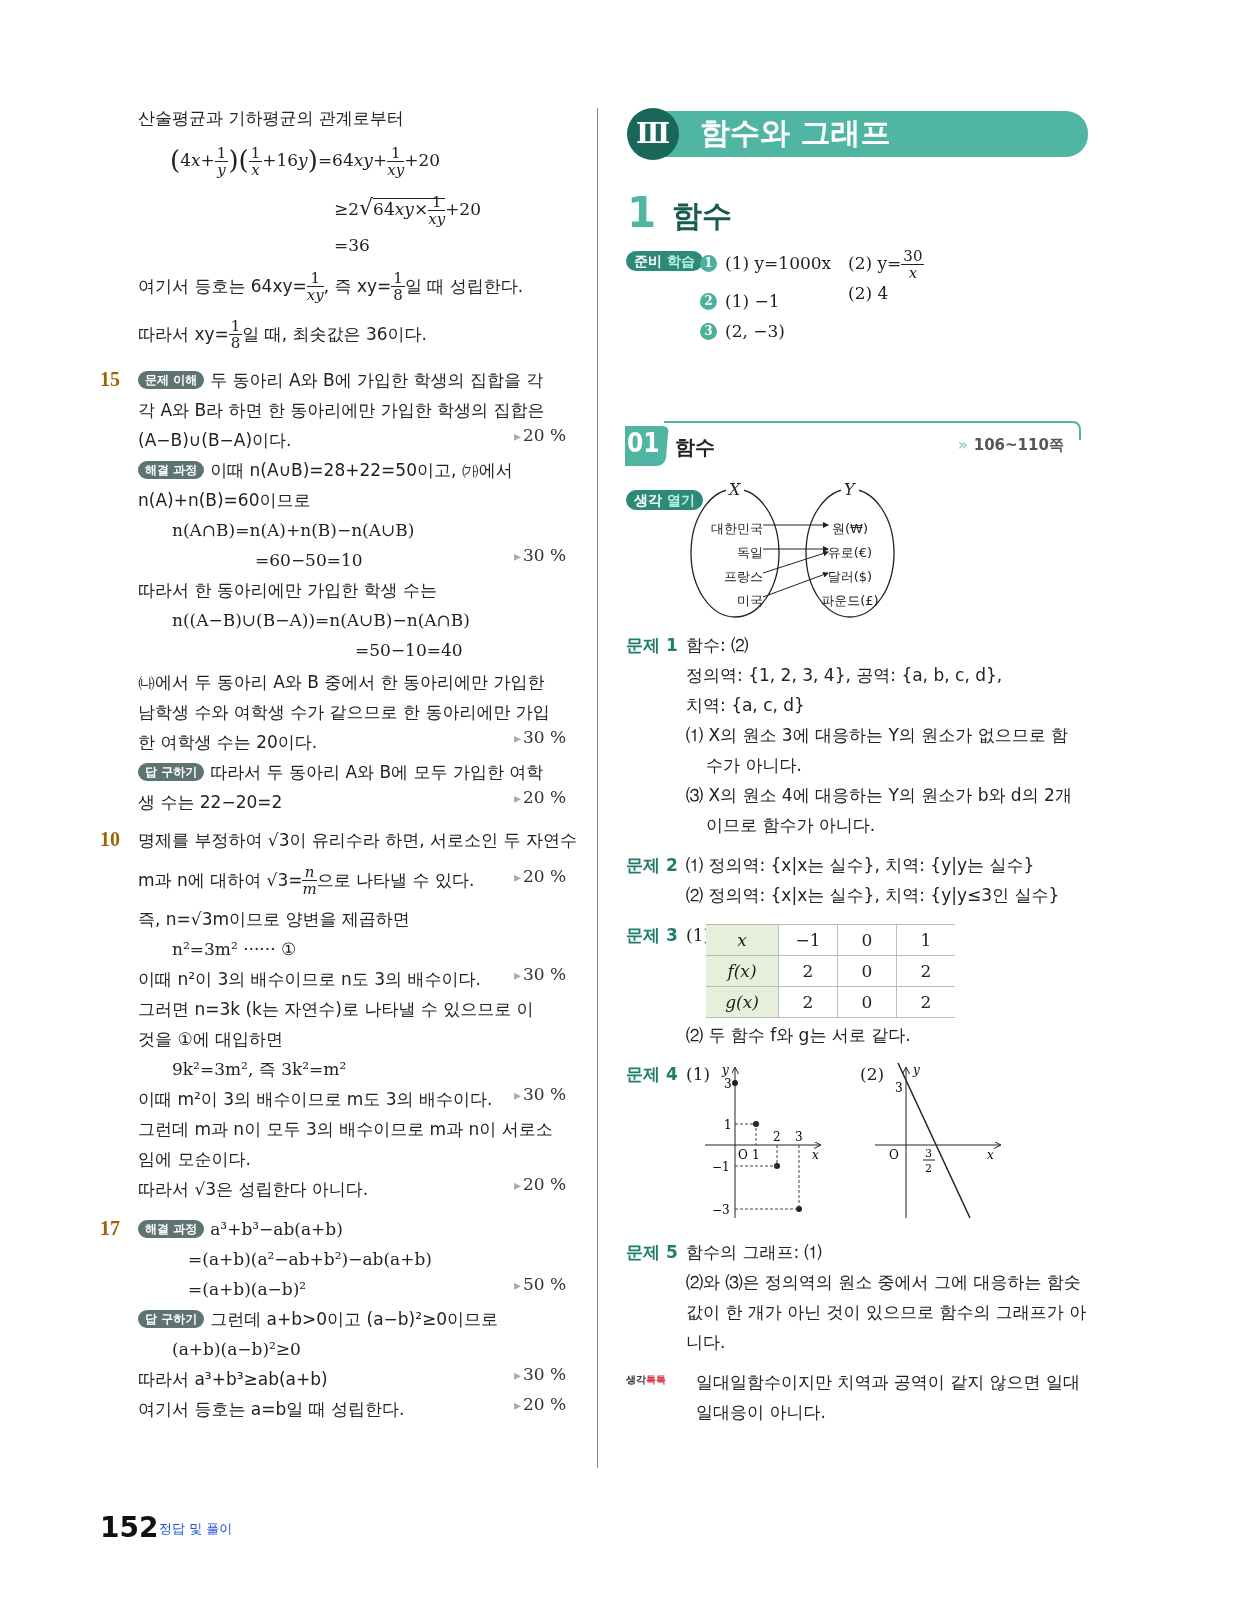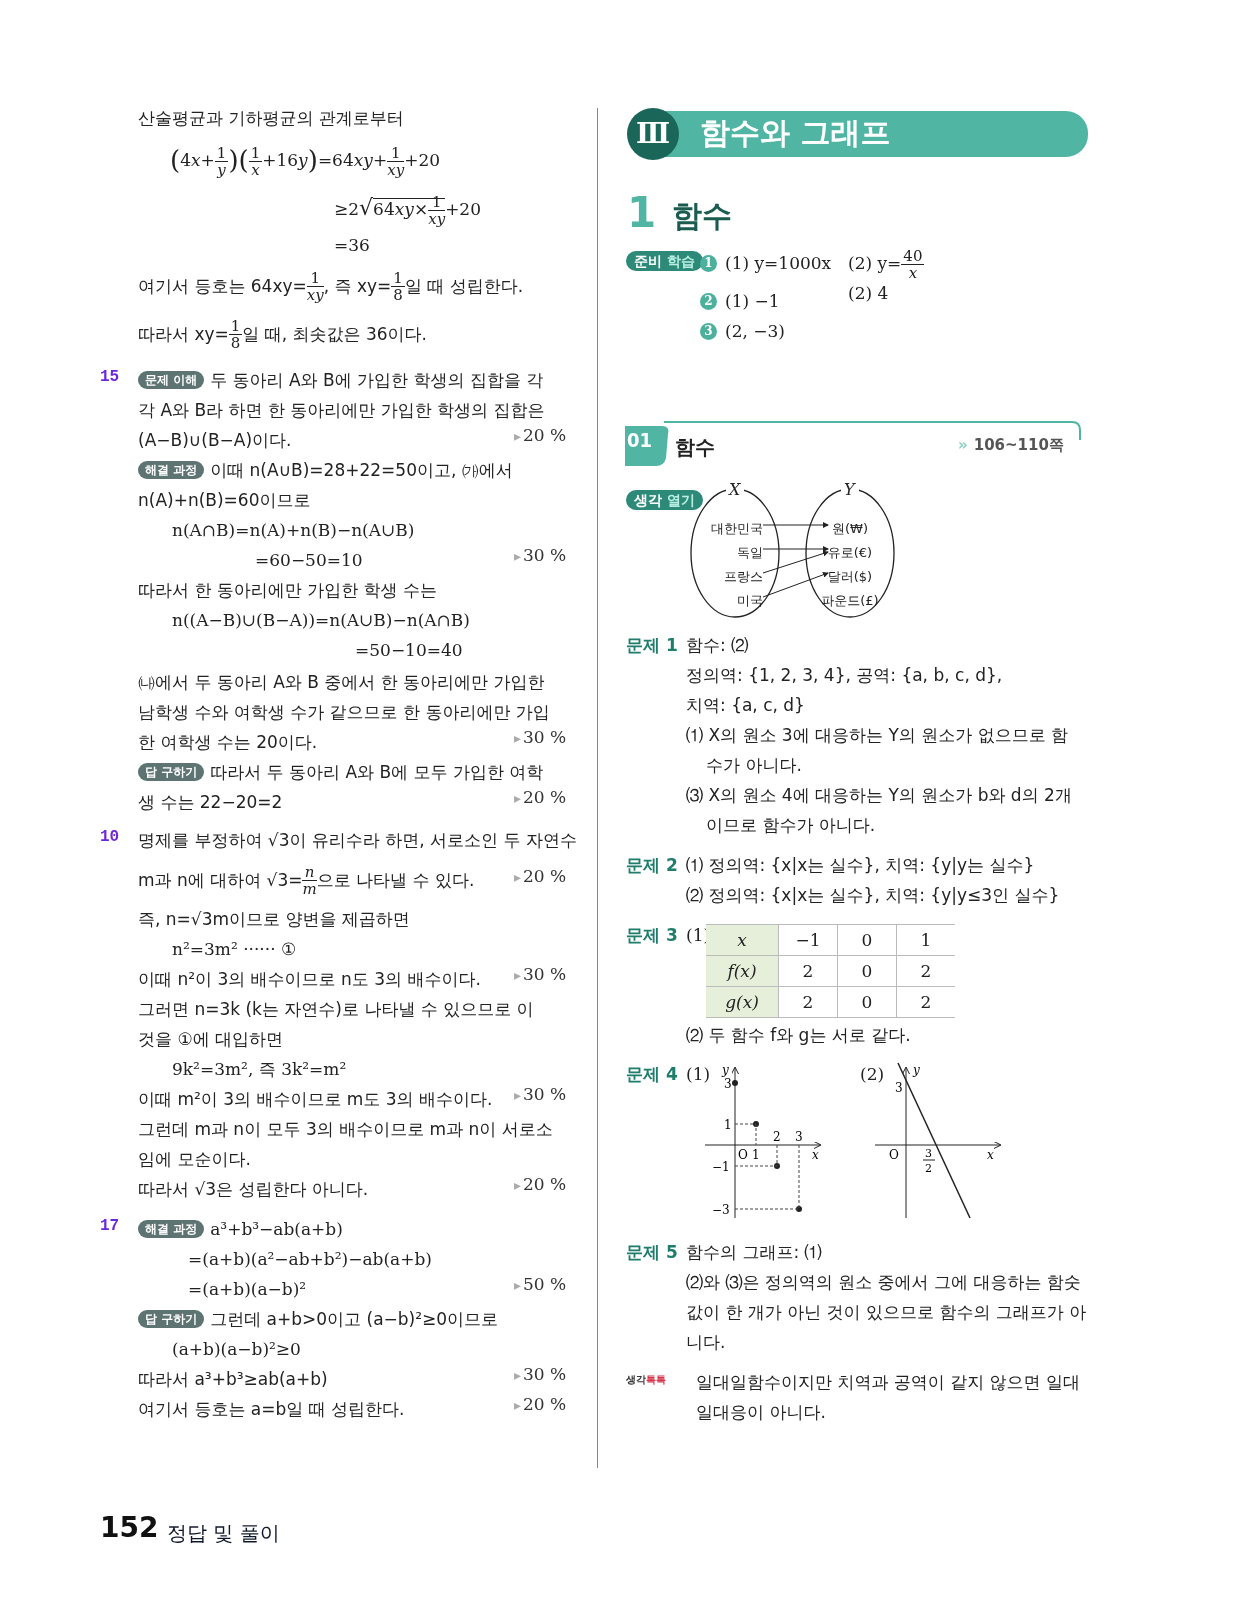--- a/index.html
+++ b/index.html
@@ -4,21 +4,21 @@
 <style>
   html, body { margin:0; padding:0; background:#fff; }
   body { width:1240px; height:1624px; position:relative; overflow:hidden;
          font-family:"DejaVu Sans", sans-serif; color:#222; }
   .abs { position:absolute; }
   .t { font-size:17px; line-height:30px; white-space:nowrap; }
   .m { font-family:"DejaVu Serif", serif; }
   .it { font-style:italic; font-family:"DejaVu Serif", serif; }
   .pct { position:absolute; left:514px; font-family:"DejaVu Serif", serif; font-size:17px; color:#333; white-space:nowrap; }
   .pct::before { content:"\25B8"; color:#aaa; margin-right:2px; font-size:14px; }
-  .qnum { position:absolute; left:100px; font-size:16px; font-weight:bold; color:#6d28d9; font-family:Liberation Mono, monospace; }
+  .qnum { position:absolute; left:100px; font-size:20px; font-weight:bold; color:#a16207; font-family:Liberation Serif, serif; }
   .badge { display:inline-block; background:#5d7472; color:#fff; font-size:12px; font-weight:bold; padding:1px 7px; border-radius:9px; line-height:16px; vertical-align:2px; margin-right:6px; }
   .divider { position:absolute; left:597px; top:108px; width:1px; height:1360px; background:#888; }
   .frac { display:inline-block; vertical-align:middle; text-align:center; font-family:"DejaVu Serif", serif; line-height:16px; font-size:15px; }
   .frac span { display:block; }
   .frac .num { border-bottom:1px solid #222; padding:0 2px; }
   
   .chap-bar { position:absolute; left:648px; top:111px; width:440px; height:46px; background:#50b6a3; border-radius:0 22px 22px 0; }
   .chap-circle { position:absolute; left:627px; top:108px; width:52px; height:52px; border-radius:50%; background:#1a6659; color:#fff; font-family:"DejaVu Serif", serif; font-weight:bold; font-size:28px; text-align:center; line-height:52px; }
   .chap-title { position:absolute; left:700px; top:113px; color:#fff; font-size:30px; font-weight:bold; }
   .sec-num { position:absolute; left:627px; top:188px; font-size:42px; font-weight:bold; color:#50b6a3; }
@@ -107,30 +107,30 @@
 <div>
   <div class="chap-bar"></div>
   <div class="chap-circle">Ⅲ</div>
   <div class="chap-title">함수와 그래프</div>
 
   <div class="sec-num">1</div>
   <div class="sec-title">함수</div>
 
   <div class="abs" style="left:626px;top:251px"><span class="pill"><span>준비</span> <span class="lt">학습</span></span></div>
   <div class="abs t m" style="left:700px;top:248px"><span class="circ">1</span><span>(1) y=1000x</span></div>
-  <div class="abs t m" style="left:848px;top:248px"><span>(2) y=</span><span class="frac"><span class="num">40</span><span class="it">x</span></span></div>
+  <div class="abs t m" style="left:848px;top:248px"><span>(2) y=</span><span class="frac"><span class="num">30</span><span class="it">x</span></span></div>
   <div class="abs t m" style="left:700px;top:286px"><span class="circ">2</span><span>(1) −1</span></div>
   <div class="abs t m" style="left:848px;top:278px">(2) 4</div>
   <div class="abs t m" style="left:700px;top:316px"><span class="circ">3</span><span>(2, −3)</span></div>
 
   <svg class="abs" style="left:622px;top:420px" width="460" height="50">
     <path d="M42 2 L450 2 Q458 2 458 10 L458 20" fill="none" stroke="#50b6a3" stroke-width="2"></path>
     <path d="M3 6 L40 6 Q48 6 46 14 L44 38 Q42 46 34 46 L3 46 Z" fill="#50b6a3"></path>
   </svg>
-  <div class="abs" style="left:627px;top:428px;color:#fff;font-size:20px;font-weight:bold;font-family:'DejaVu Sans Condensed','DejaVu Sans',sans-serif">01</div>
+  <div class="abs" style="left:627px;top:428px;color:#fff;font-size:26px;font-weight:bold;font-family:'DejaVu Sans Condensed','DejaVu Sans',sans-serif">01</div>
   <div class="abs" style="left:675px;top:434px;font-size:20px;font-weight:bold;color:#222">함수</div>
   <div class="abs" style="left:958px;top:436px;font-size:15px;font-weight:bold;color:#555;white-space:nowrap"><span style="color:#8ccfc2;margin-right:6px">»</span><span>106~110쪽</span></div>
 
   <div class="abs" style="left:626px;top:490px"><span class="pill"><span>생각</span> <span class="lt">열기</span></span></div>
   <svg class="abs" style="left:690px;top:485px" width="230" height="140">
     <ellipse cx="45" cy="68" rx="44" ry="64" fill="none" stroke="#222" stroke-width="1.3"></ellipse>
     <ellipse cx="160" cy="68" rx="44" ry="64" fill="none" stroke="#222" stroke-width="1.3"></ellipse>
     <rect x="36" y="0" width="18" height="10" fill="#fff"></rect>
     <rect x="151" y="0" width="18" height="10" fill="#fff"></rect>
     <defs>
@@ -244,13 +244,13 @@
   <div class="abs t" style="left:686px;top:1267px">⑵와 ⑶은 정의역의 원소 중에서 그에 대응하는 함숫</div>
   <div class="abs t" style="left:686px;top:1297px">값이 한 개가 아닌 것이 있으므로 함수의 그래프가 아</div>
   <div class="abs t" style="left:686px;top:1327px">니다.</div>
 
   <div class="abs" style="left:626px;top:1373px;font-size:10px;font-weight:bold;white-space:nowrap"><span style="color:#333">생각</span><span style="color:#d6334a">톡톡</span></div>
   <div class="abs t" style="left:696px;top:1367px">일대일함수이지만 치역과 공역이 같지 않으면 일대</div>
   <div class="abs t" style="left:696px;top:1397px">일대응이 아니다.</div>
 </div>
 
 <div class="abs" style="left:100px;top:1511px;font-size:28px;font-weight:bold;color:#111">152</div>
-<div class="abs" style="left:167px;top:1520px;font-size:20px;color:#0f172a">정답 및 풀이</div>
+<div class="abs" style="left:159px;top:1520px;font-size:13px;color:#1d4ed8">정답 및 풀이</div>
 
 </body></html>

